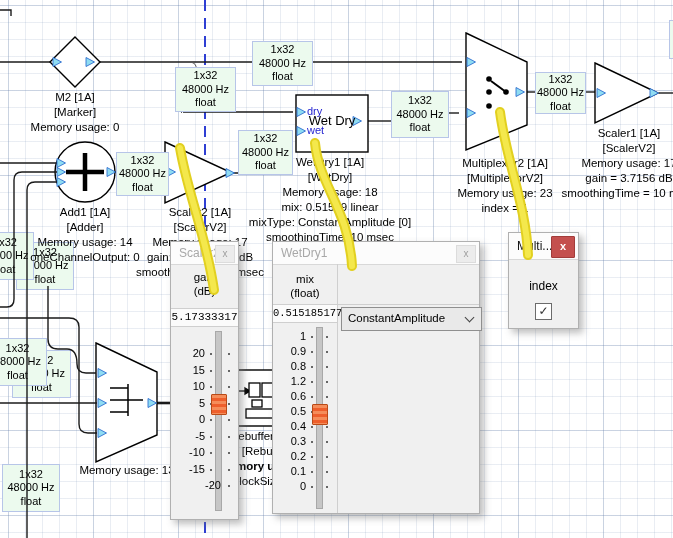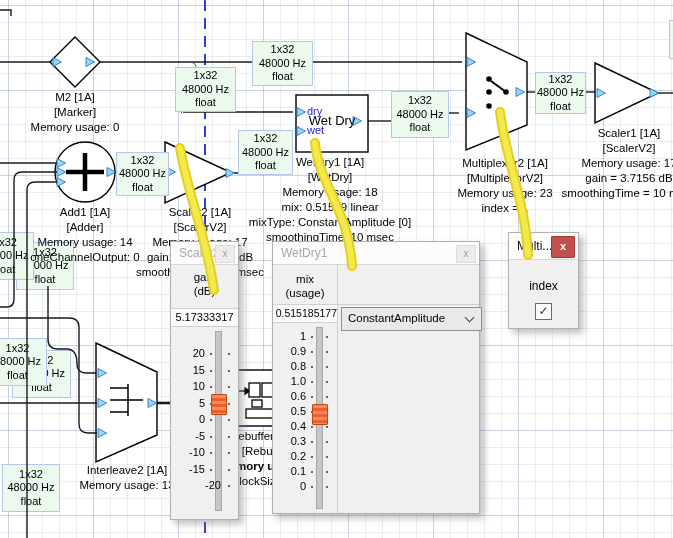--- a/index.html
+++ b/index.html
@@ -37,21 +37,21 @@
   
   .panel{position:absolute;z-index:10;background:#f0f0f0;border:1px solid #b0b0b0;
     box-shadow:4px 4px 7px rgba(110,110,110,0.45);}
   .titlebar{position:absolute;left:0;top:0;right:0;height:22px;background:#fcfcfc;
     border-bottom:1px solid #d8d8d8;}
   .titlebar .tb-text{position:absolute;left:8px;top:4px;font-size:12px;color:#a8a8a8;}
   .close-btn{position:absolute;right:3px;top:3px;width:18px;height:16px;background:#ececec;
     border:1px solid #dcdcdc;color:#a0a0a0;font-size:10px;line-height:15px;text-align:center;}
   .param-label{position:absolute;text-align:center;font-size:11.5px;line-height:14px;color:#000;}
   .value-row{position:absolute;background:#fbfbfb;border-top:1px solid #cfcfcf;
-    border-bottom:1px solid #cfcfcf;text-align:center;color:#000;}
+    border-bottom:1px solid #cfcfcf;text-align:center;color:#000;font-family:Liberation Mono, monospace;}
   .slider-track{position:absolute;width:5px;background:#c6c6c6;border:1px solid #a8a8a8;}
   .tick-label{position:absolute;font-size:11px;color:#000;text-align:right;width:30px;}
   .tick-dot{position:absolute;width:2px;height:2px;background:#666;}
   .slider-handle{position:absolute;z-index:2;border:1px solid #b94a17;border-radius:1px;
     background:repeating-linear-gradient(to bottom,#f58d5a 0 3px,#ee5f2c 3px 6px);}
   .col-divider{position:absolute;width:1px;background:#cfcfcf;}
   .hline{position:absolute;height:1px;background:#cfcfcf;}
   .dropdown{position:absolute;background:#e9e9e9;border:1px solid #8f8f8f;font-size:11.5px;
     color:#000;line-height:20px;padding-left:6px;white-space:nowrap;overflow:hidden;}
   .chev{position:absolute;right:8px;top:6px;width:6px;height:6px;border:solid #444;
@@ -196,35 +196,35 @@
   </div>
 
   <div class="panel" id="wetdry1-panel" style="left:272px;top:241px;width:206px;height:271px;">
     <div class="titlebar">
       <span class="tb-text">WetDry1</span>
       <span class="close-btn">x</span>
     </div>
     <div class="col-divider" style="left:64px;top:22px;height:249px;"></div>
     <div class="param-label" style="left:0;top:30px;width:64px;">
       <div>mix</div>
-        <div>(usage)</div>
+        <div>(float)</div>
     </div>
     <div class="value-row" style="left:0;top:62px;width:64px;height:17px;font-size:10.5px;line-height:17px;text-align:right;">0.515185177</div>
     <div class="slider-track" style="left:43px;top:85px;height:180px;"></div>
     <div id="wetdry1-ticks">
         <div class="tick-label" style="left: 3px; top: 88px;">1</div>
         <div class="tick-dot" style="left: 38px; top: 94px;"></div>
         <div class="tick-dot" style="left: 53px; top: 94px;"></div>
         <div class="tick-label" style="left: 3px; top: 103px;">0.9</div>
         <div class="tick-dot" style="left: 38px; top: 109px;"></div>
         <div class="tick-dot" style="left: 53px; top: 109px;"></div>
         <div class="tick-label" style="left: 3px; top: 118px;">0.8</div>
         <div class="tick-dot" style="left: 38px; top: 124px;"></div>
         <div class="tick-dot" style="left: 53px; top: 124px;"></div>
-        <div class="tick-label" style="left: 3px; top: 133px;">1.0</div>
+        <div class="tick-label" style="left: 3px; top: 133px;">1.2</div>
         <div class="tick-dot" style="left: 38px; top: 139px;"></div>
         <div class="tick-dot" style="left: 53px; top: 139px;"></div>
         <div class="tick-label" style="left: 3px; top: 148px;">0.6</div>
         <div class="tick-dot" style="left: 38px; top: 154px;"></div>
         <div class="tick-dot" style="left: 53px; top: 154px;"></div>
         <div class="tick-label" style="left: 3px; top: 163px;">0.5</div>
         <div class="tick-dot" style="left: 38px; top: 169px;"></div>
         <div class="tick-dot" style="left: 53px; top: 169px;"></div>
         <div class="tick-label" style="left: 3px; top: 178px;">0.4</div>
         <div class="tick-dot" style="left: 38px; top: 184px;"></div>
@@ -362,21 +362,20 @@
       <div>index = 1</div>
     </div>
     <div class="caption" style="left: 519px; top: 126px;">
       <div>Scaler1 [1A]</div>
       <div>[ScalerV2]</div>
       <div>Memory usage: 17</div>
       <div>gain = 3.7156 dB</div>
       <div>smoothingTime = 10 msec</div>
     </div>
     <div class="caption" style="left: 17px; top: 463px;">
-      <div>Interleave2 [1A]</div>
       <div>Memory usage: 13</div>
     </div>
     <div class="caption" style="left: 157px; top: 429px;">
       <div>Rebuffer2 [1A]</div>
       <div>[Rebuffer]</div>
       <div class="bold">Memory usage: 2</div>
       <div>blockSize: 32</div>
     </div>
   </div>
 

